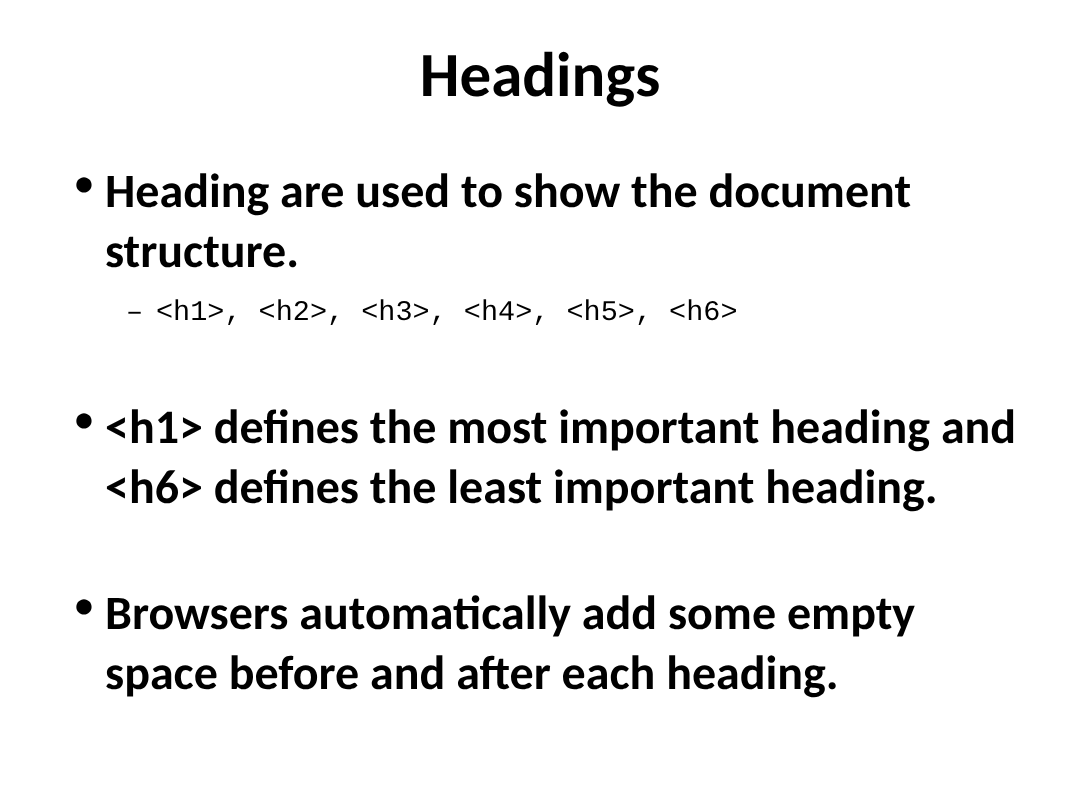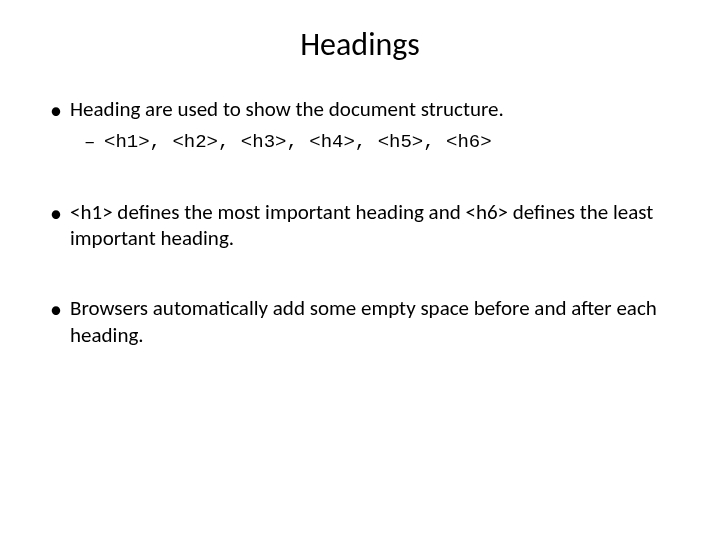--- a/index.html
+++ b/index.html
@@ -6,34 +6,35 @@
     body {
       width: 720px;
       height: 540px;
       background: #fff;
       font-family: Calibri, Arial, sans-serif;
       color: #000;
       padding: 25px 40px 40px 40px;
     }
     .slide-title {
       text-align: center;
-      font-size: 32px;
-      font-weight: 400;
+      font-size: 42px;
+      font-weight: 700;
       margin-bottom: 32px;
     }
     .bullets {
       list-style: none;
       padding-left: 0;
     }
     .bullet-l1 {
       position: relative;
       padding-left: 30px;
-      font-size: 21px;
+      font-size: 32px;
       line-height: 1.25;
       margin-bottom: 8px;
+      font-weight: bold;
     }
     .bullet-l1::before {
       content: "•";
       position: absolute;
       left: 10px;
       top: 0;
       font-size: 24px;
     }
     .bullet-l2 {
       position: relative;

